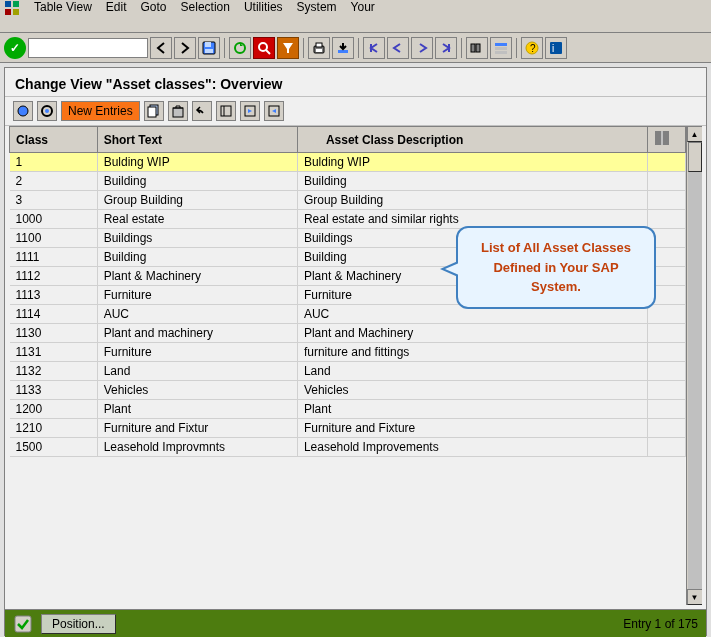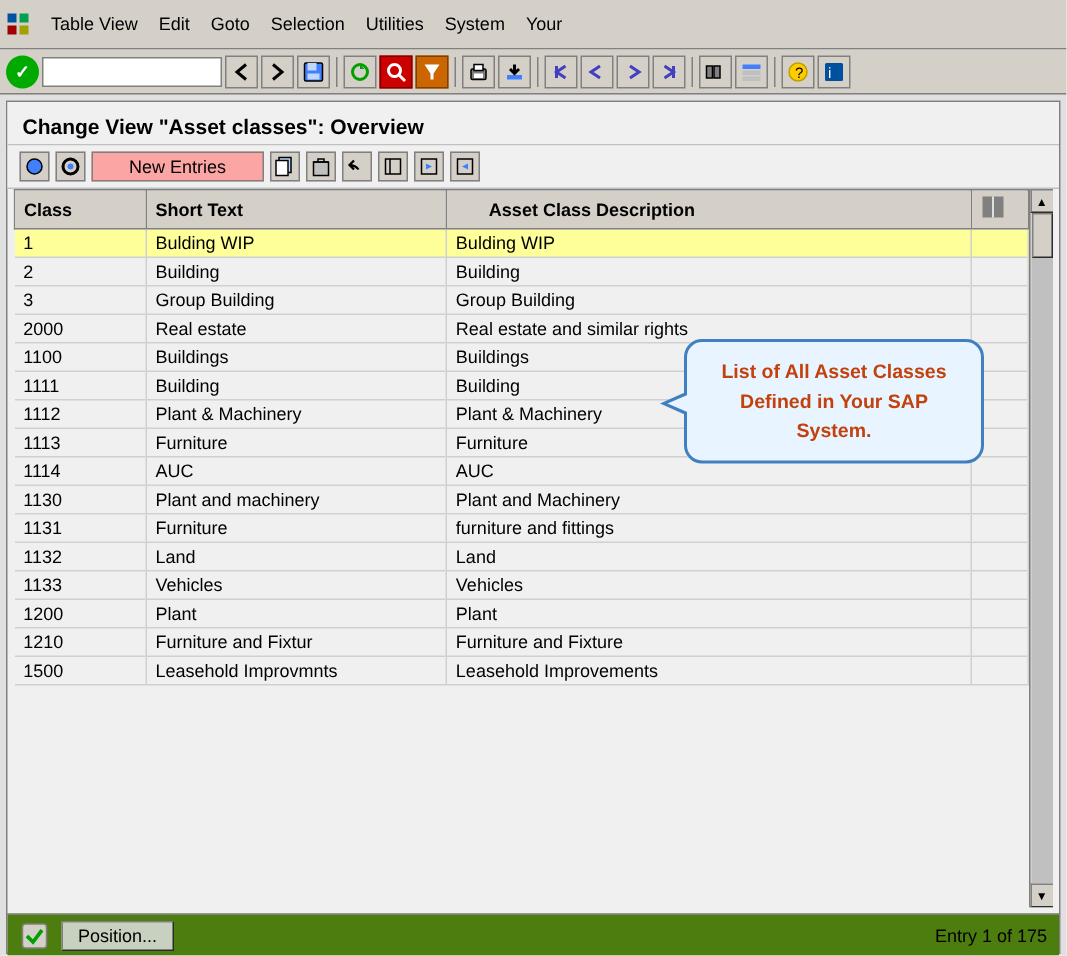--- a/index.html
+++ b/index.html
@@ -9,21 +9,21 @@
       background: #e0e0e0;
       width: 711px;
       height: 637px;
       overflow: hidden;
     }
 
     
     .menu-bar {
       background: #d4d0c8;
       display: flex;
-      align-items: center;
+      align-items: flex-end;
       height: 22px;
       padding: 16px 4px;
       border-bottom: 1px solid #808080;
       gap: 2px;
     }
     .menu-logo {
       width: 16px;
       height: 16px;
       margin-right: 6px;
       display: flex;
@@ -110,22 +110,22 @@
       align-items: center;
       padding: 4px 8px;
       background: #f0f0f0;
       border-bottom: 1px solid #c0c0c0;
       gap: 4px;
     }
     .action-btn {
       display: flex;
       align-items: center;
       gap: 3px;
-      padding: 2px 24px;
-      background: #fca5a5;
+      padding: 2px 6px;
+      background: #f97316;
       border: 1px solid #808080;
       cursor: pointer;
       font-size: 12px;
     }
     .icon-btn {
       width: 20px;
       height: 20px;
       background: #d4d0c8;
       border: 1px solid #808080;
       cursor: pointer;
@@ -478,21 +478,21 @@
                   <td>Building</td>
                   <td></td>
                 </tr>
                 <tr>
                   <td>3</td>
                   <td>Group Building</td>
                   <td>Group Building</td>
                   <td></td>
                 </tr>
                 <tr>
-                  <td>2000</td>
+                  <td>1000</td>
                   <td>Real estate</td>
                   <td>Real estate and similar rights</td>
                   <td></td>
                 </tr>
                 <tr>
                   <td>1100</td>
                   <td>Buildings</td>
                   <td>Buildings</td>
                   <td></td>
                 </tr>

